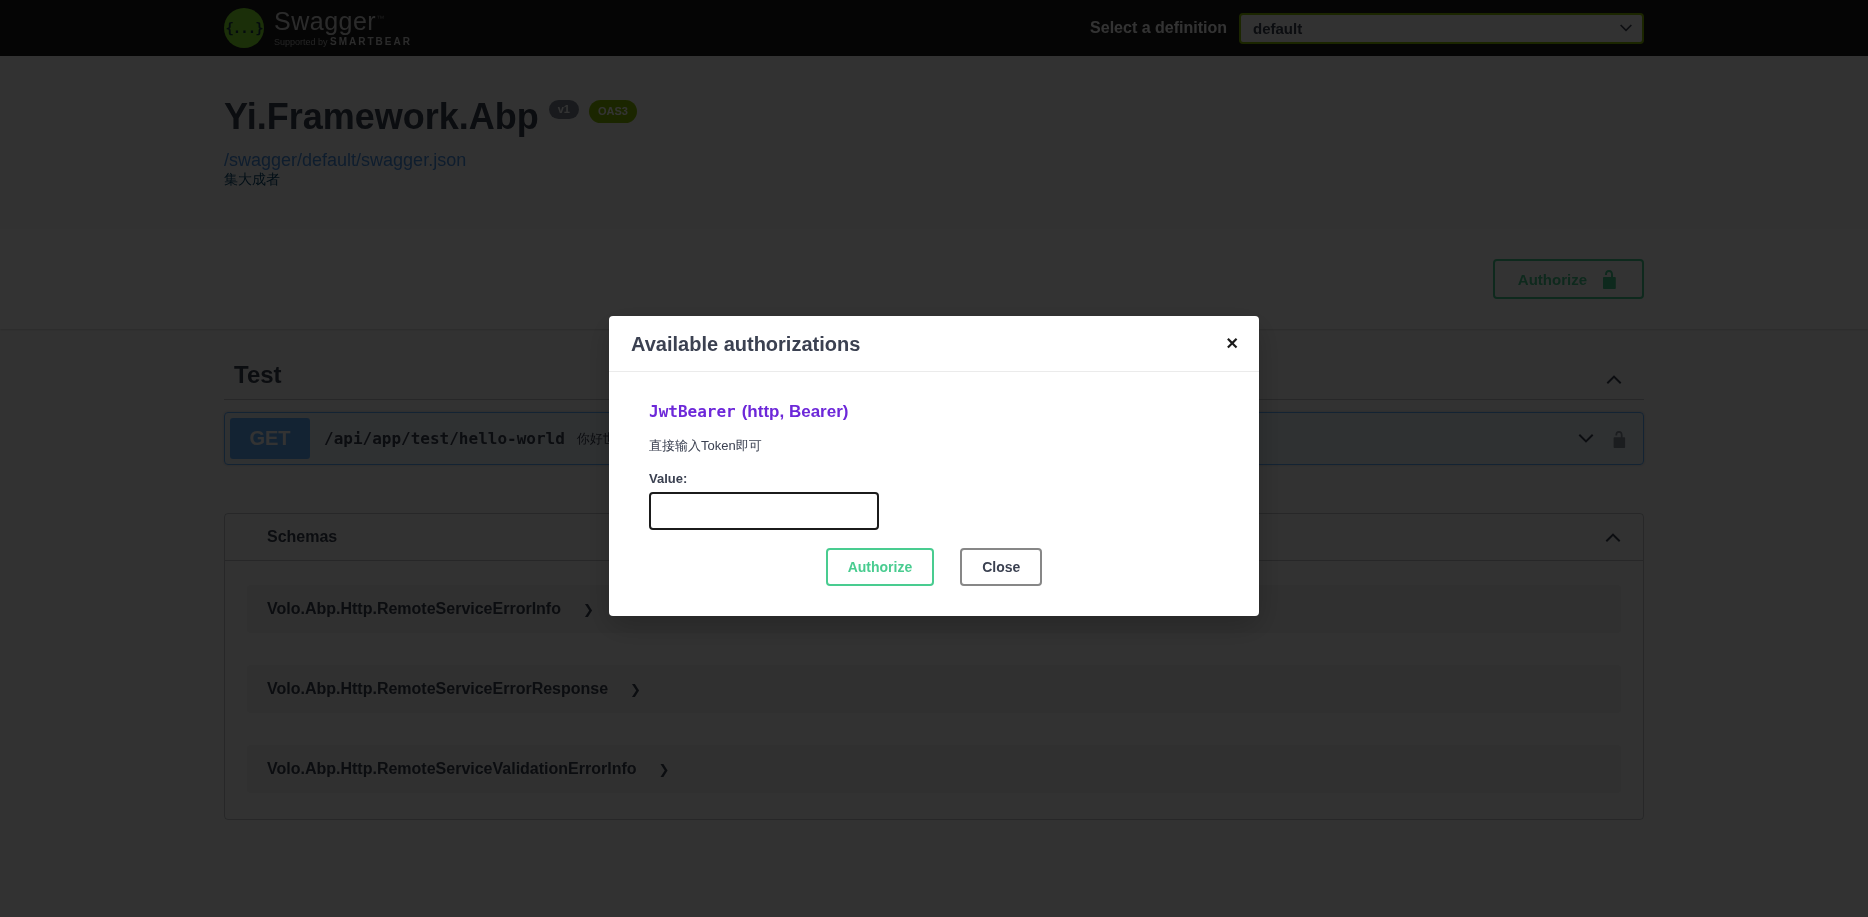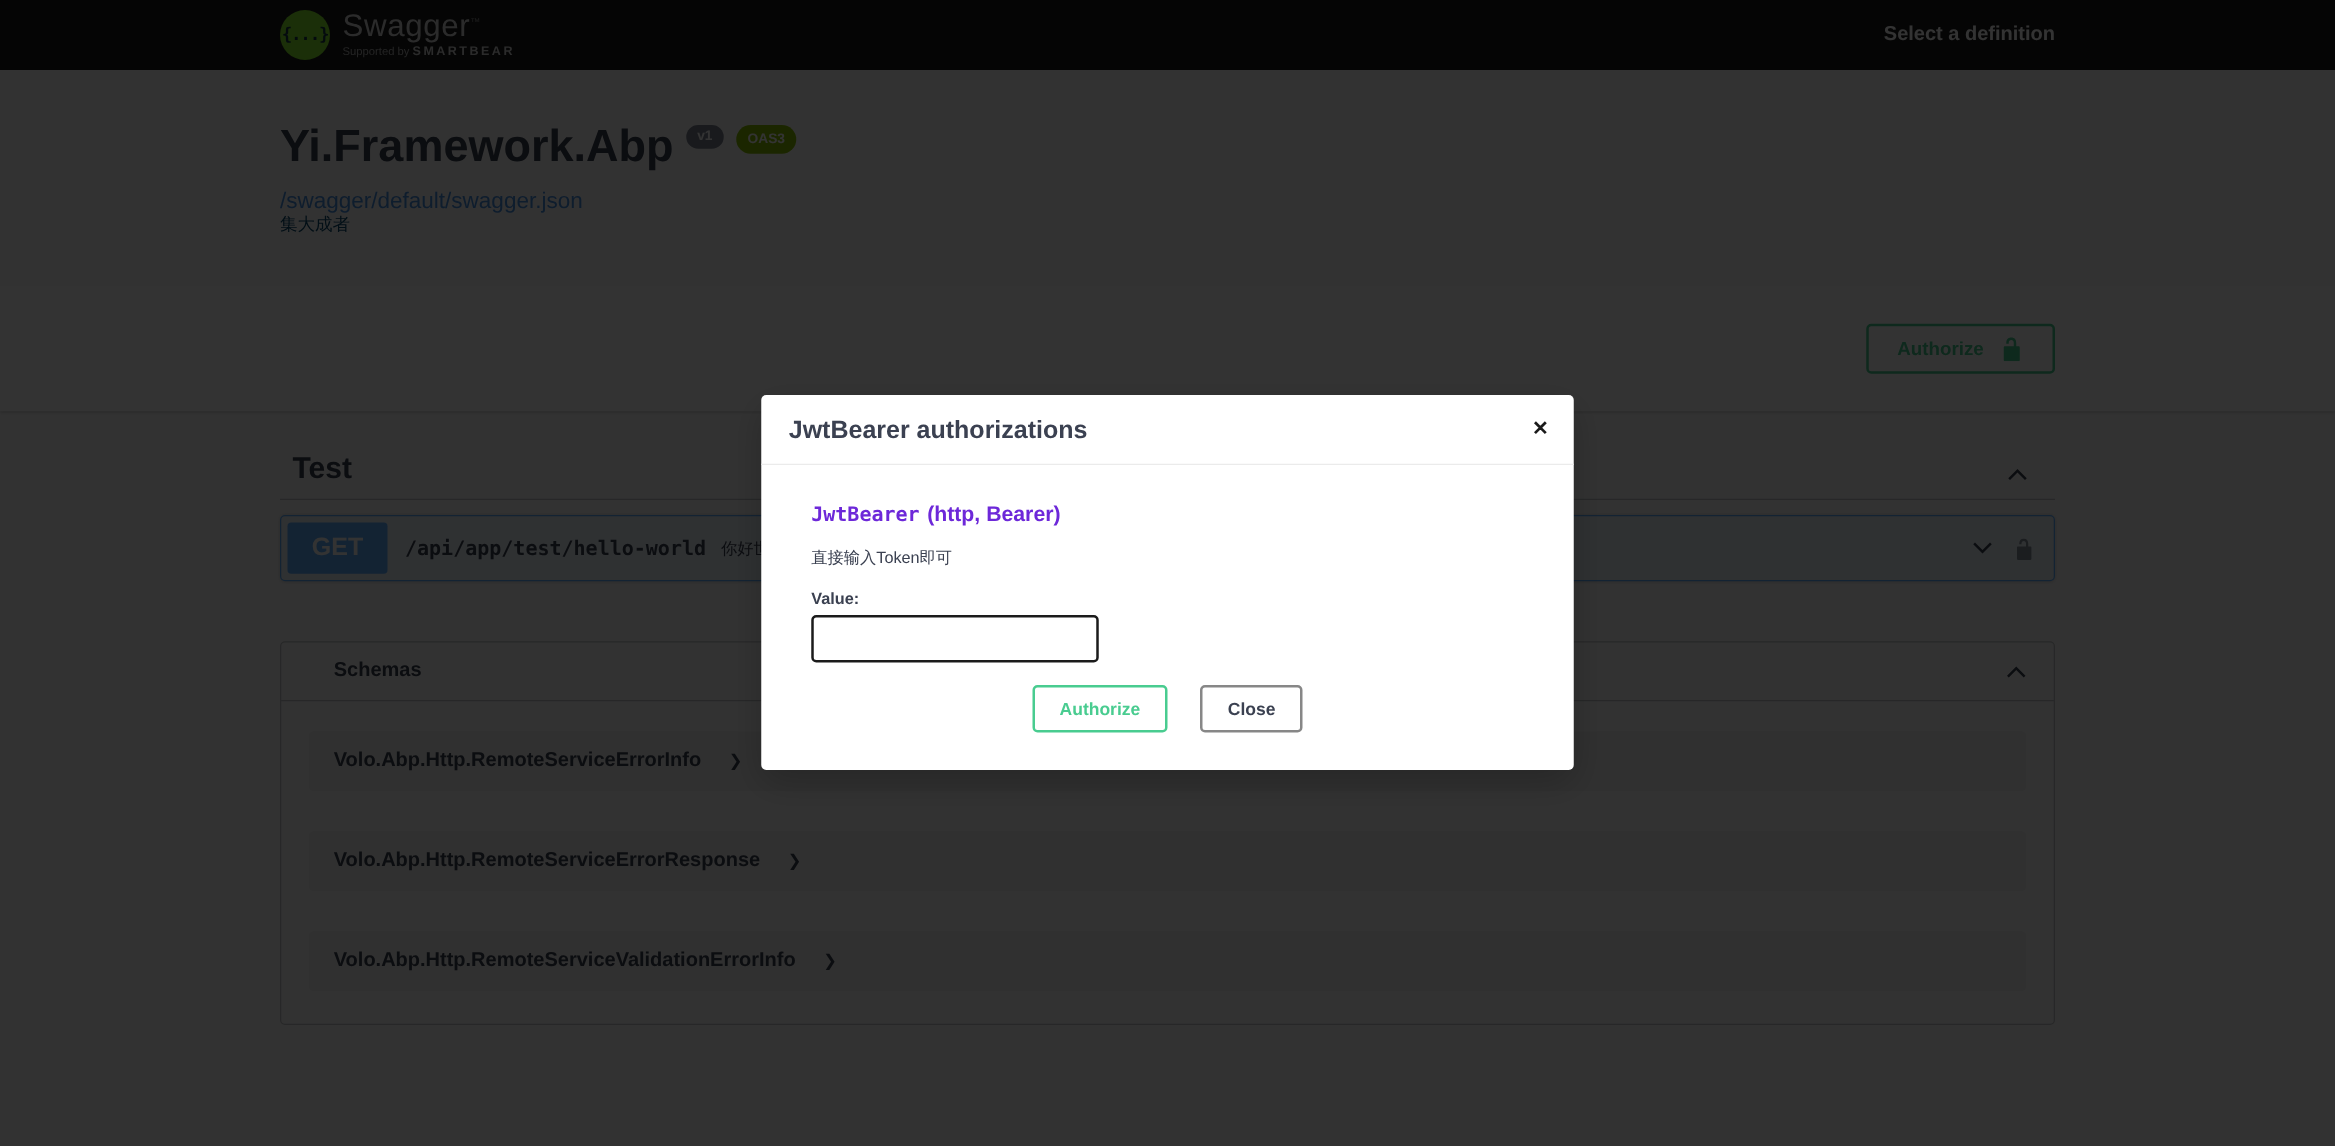--- a/index.html
+++ b/index.html
@@ -104,20 +104,30 @@
   <div class="topbar-inner">
     <a class="logo">
       <span class="logo-circle">{...}</span>
       <span class="logo-text-col">
         <span class="logo-word"><span>Swagger</span><sup>™</sup></span>
         <span class="logo-tagline"><span>Supported by </span><b>SMARTBEAR</b></span>
       </span>
     </a>
     <div class="definition-wrap">
       <span class="definition-label">Select a definition</span>
+      <span class="select-shell">
+        <select>
+          <option>default</option>
+        </select>
+        <span class="select-arrow">
+          <svg class="arrow" width="16" height="16" viewBox="0 0 20 20">
+              <path d="M2.6 7 10 14.4 17.4 7 16 5.6l-6 6-6-6z"></path>
+            </svg>
+        </span>
+      </span>
     </div>
   </div>
 </div>
 
 <div class="wrapper">
   <div class="info-block">
     <h1 class="api-title">
       <span>Yi.Framework.Abp</span>
       <span class="badge badge-version">v1</span>
       <span class="badge badge-oas">OAS3</span>
@@ -184,21 +194,21 @@
         <span class="model-name">Volo.Abp.Http.RemoteServiceValidationErrorInfo</span>
         <span class="model-chevron">❯</span>
       </div>
     </div>
   </section>
 </div>
 
 <div class="backdrop"></div>
 <div class="modal">
   <div class="modal-header">
-    <h3>JwtBearer authorizations</h3>
+    <h3>Available authorizations</h3>
     <button class="modal-close">✕</button>
   </div>
   <div class="modal-content">
     <div class="scheme-heading">
       <code>JwtBearer</code>
       <span>(http, Bearer)</span>
     </div>
     <p class="scheme-desc">直接输入Token即可</p>
     <div class="value-label">Value:</div>
     <input class="value-input" type="text" value="" style="">

